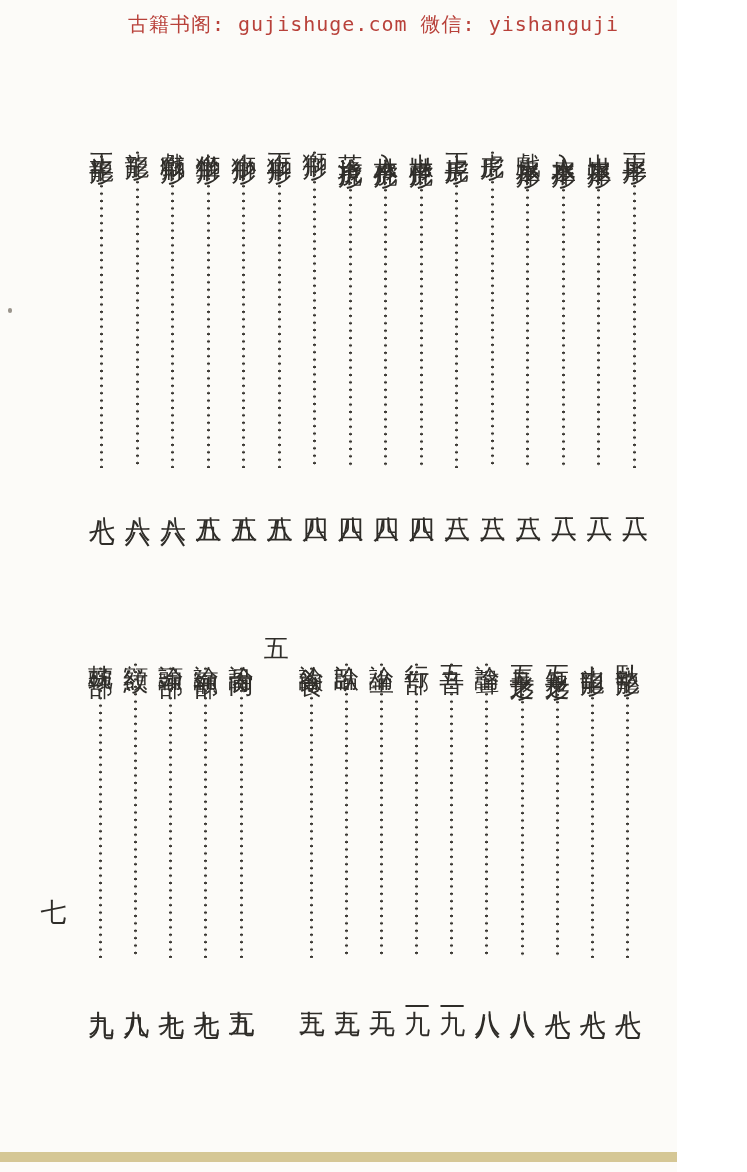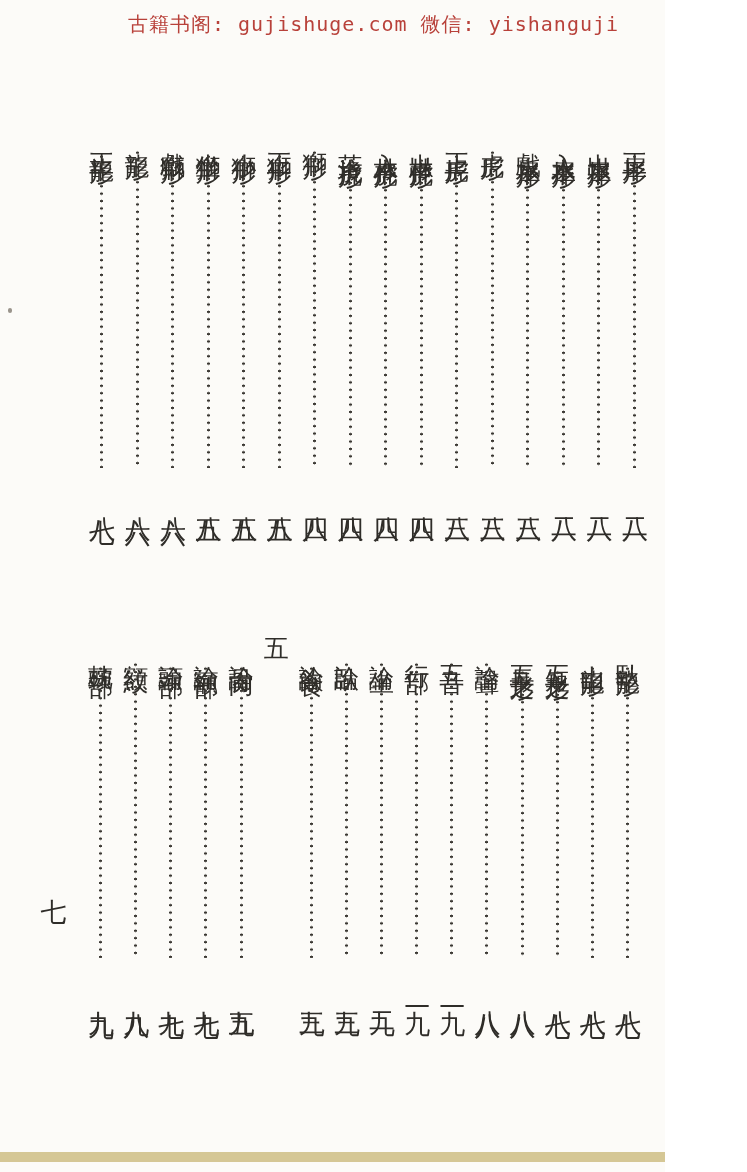--- a/index.html
+++ b/index.html
@@ -2,20 +2,21 @@
 <html><head>
 <meta charset="utf-8">
 <style>
   html,body{margin:0;padding:0;}
   .page{
     position:relative;
     width:665px;height:1172px;
     background:#fcfbf8;
     overflow:hidden;
     font-family:"Liberation Serif","DejaVu Serif",serif;
+    padding-left:12px;
   }
   .watermark{
     position:absolute;top:11px;left:0;width:747px;
     text-align:center;
     font-family:"DejaVu Sans Mono","Liberation Mono",monospace;
     font-size:20px;letter-spacing:1px;
     color:#b8413a;
     white-space:nowrap;
   }
   .toc-group{

